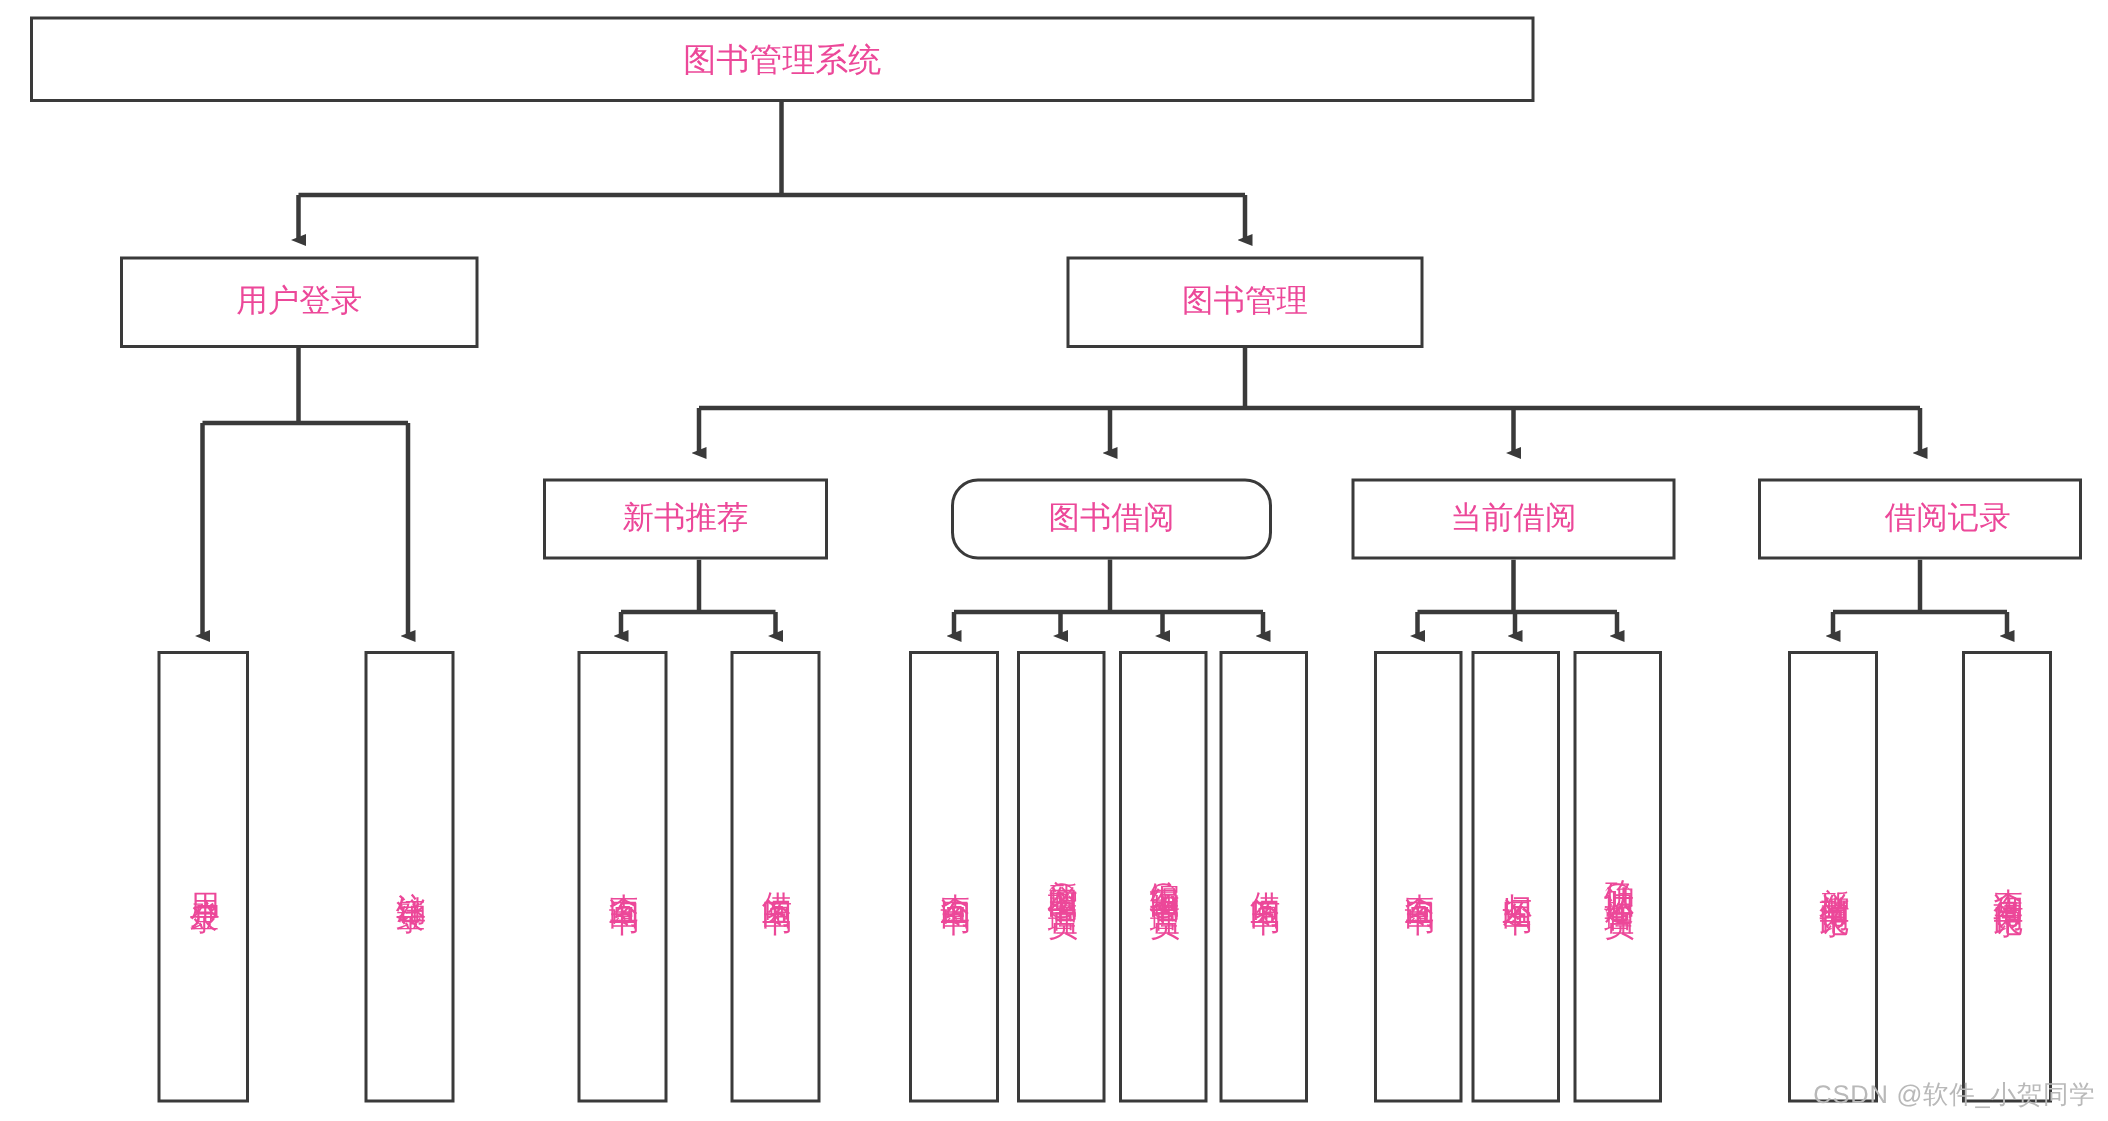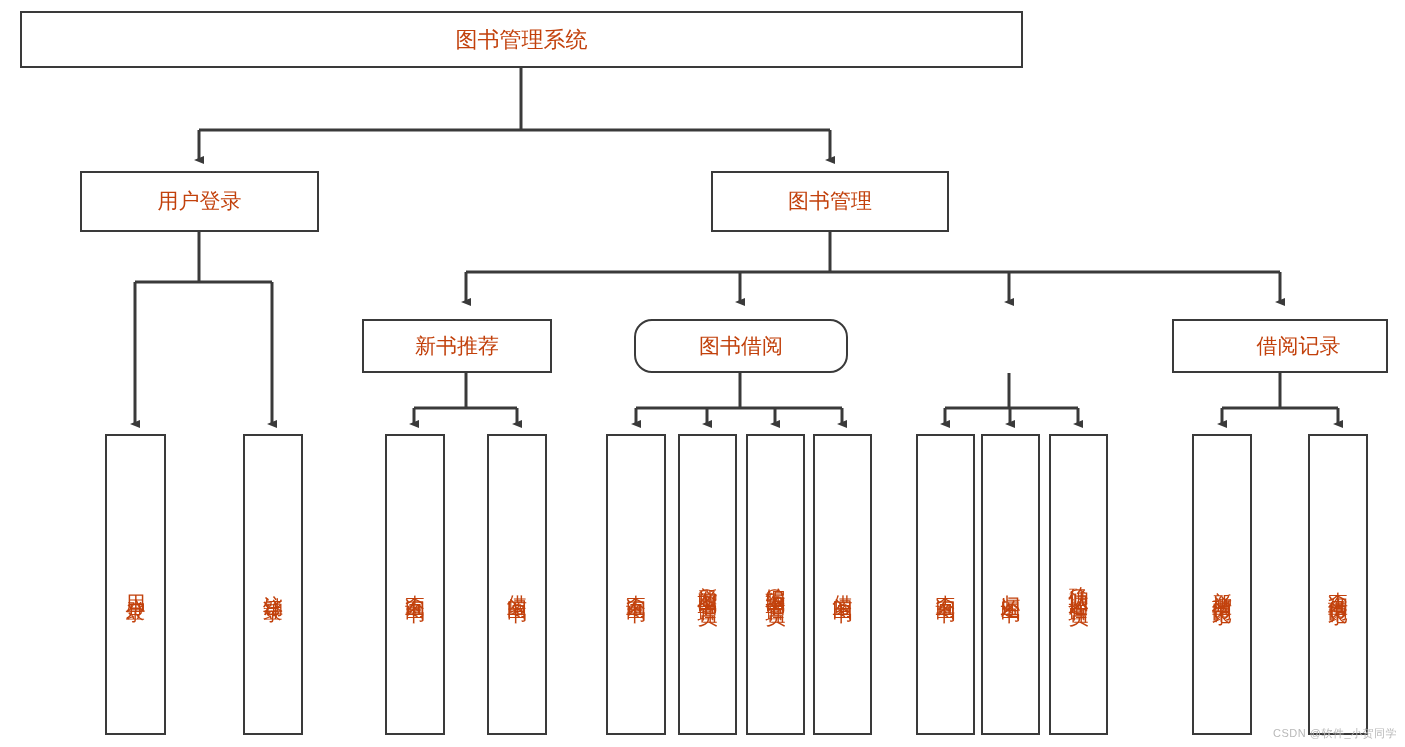--- a/index.html
+++ b/index.html
@@ -29,21 +29,21 @@
   }
   .node {
     position: absolute;
     box-sizing: border-box;
     background: #ffffff;
     border: 2px solid #3a3a3a;
     display: flex;
     align-items: center;
     justify-content: center;
     text-align: center;
-    color: #c2410c;
+    color: #ec4899;
     line-height: 1.25;
   }
   .node.h {
     font-size: 21px;
   }
   .node.root {
     font-size: 22px;
   }
   .node.v {
     writing-mode: vertical-rl;
@@ -56,21 +56,21 @@
     writing-mode: vertical-rl;
     text-orientation: upright;
     display: block;
     white-space: nowrap;
     letter-spacing: 3px;
   }
   .watermark {
     position: absolute;
     right: 8px;
     bottom: 6px;
-    font-size: 11px;
+    font-size: 17px;
     color: #b9b9b9;
     letter-spacing: 0.5px;
     white-space: nowrap;
     font-family: "Liberation Sans", "DejaVu Sans", sans-serif;
   }
 </style>
 </head>
 <body>
 
 <div id="canvas">
@@ -125,20 +125,21 @@
     </g>
   </svg>
 
   <div class="node root" style="left:20px; top:11px; width:1003px; height:57px;">图书管理系统</div>
 
   <div class="node h" style="left:80px; top:171px; width:239px; height:61px;">用户登录</div>
   <div class="node h" style="left:362px; top:319px; width:190px; height:54px;">新书推荐</div>
 
   <div class="node h" style="left:711px; top:171px; width:238px; height:61px;">图书管理</div>
   <div class="node h" style="left:634px; top:319px; width:214px; height:54px;border-radius:18px;">图书借阅</div>
+  <div class="node h" style="left:901px; top:319px; width:216px; height:54px;">当前借阅</div>
   <div class="node h" style="left:1172px; top:319px; width:216px; height:54px;padding-left:37px;">借阅记录</div>
 
   <div class="node v" style="left:105px; top:434px; width:61px; height:301px;">
     <span class="vlabel">用户登录</span>
   </div>
   <div class="node v" style="left:243px; top:434px; width:60px; height:301px;">
     <span class="vlabel">注销登录</span>
   </div>
 
   <div class="node v" style="left:385px; top:434px; width:60px; height:301px;">

